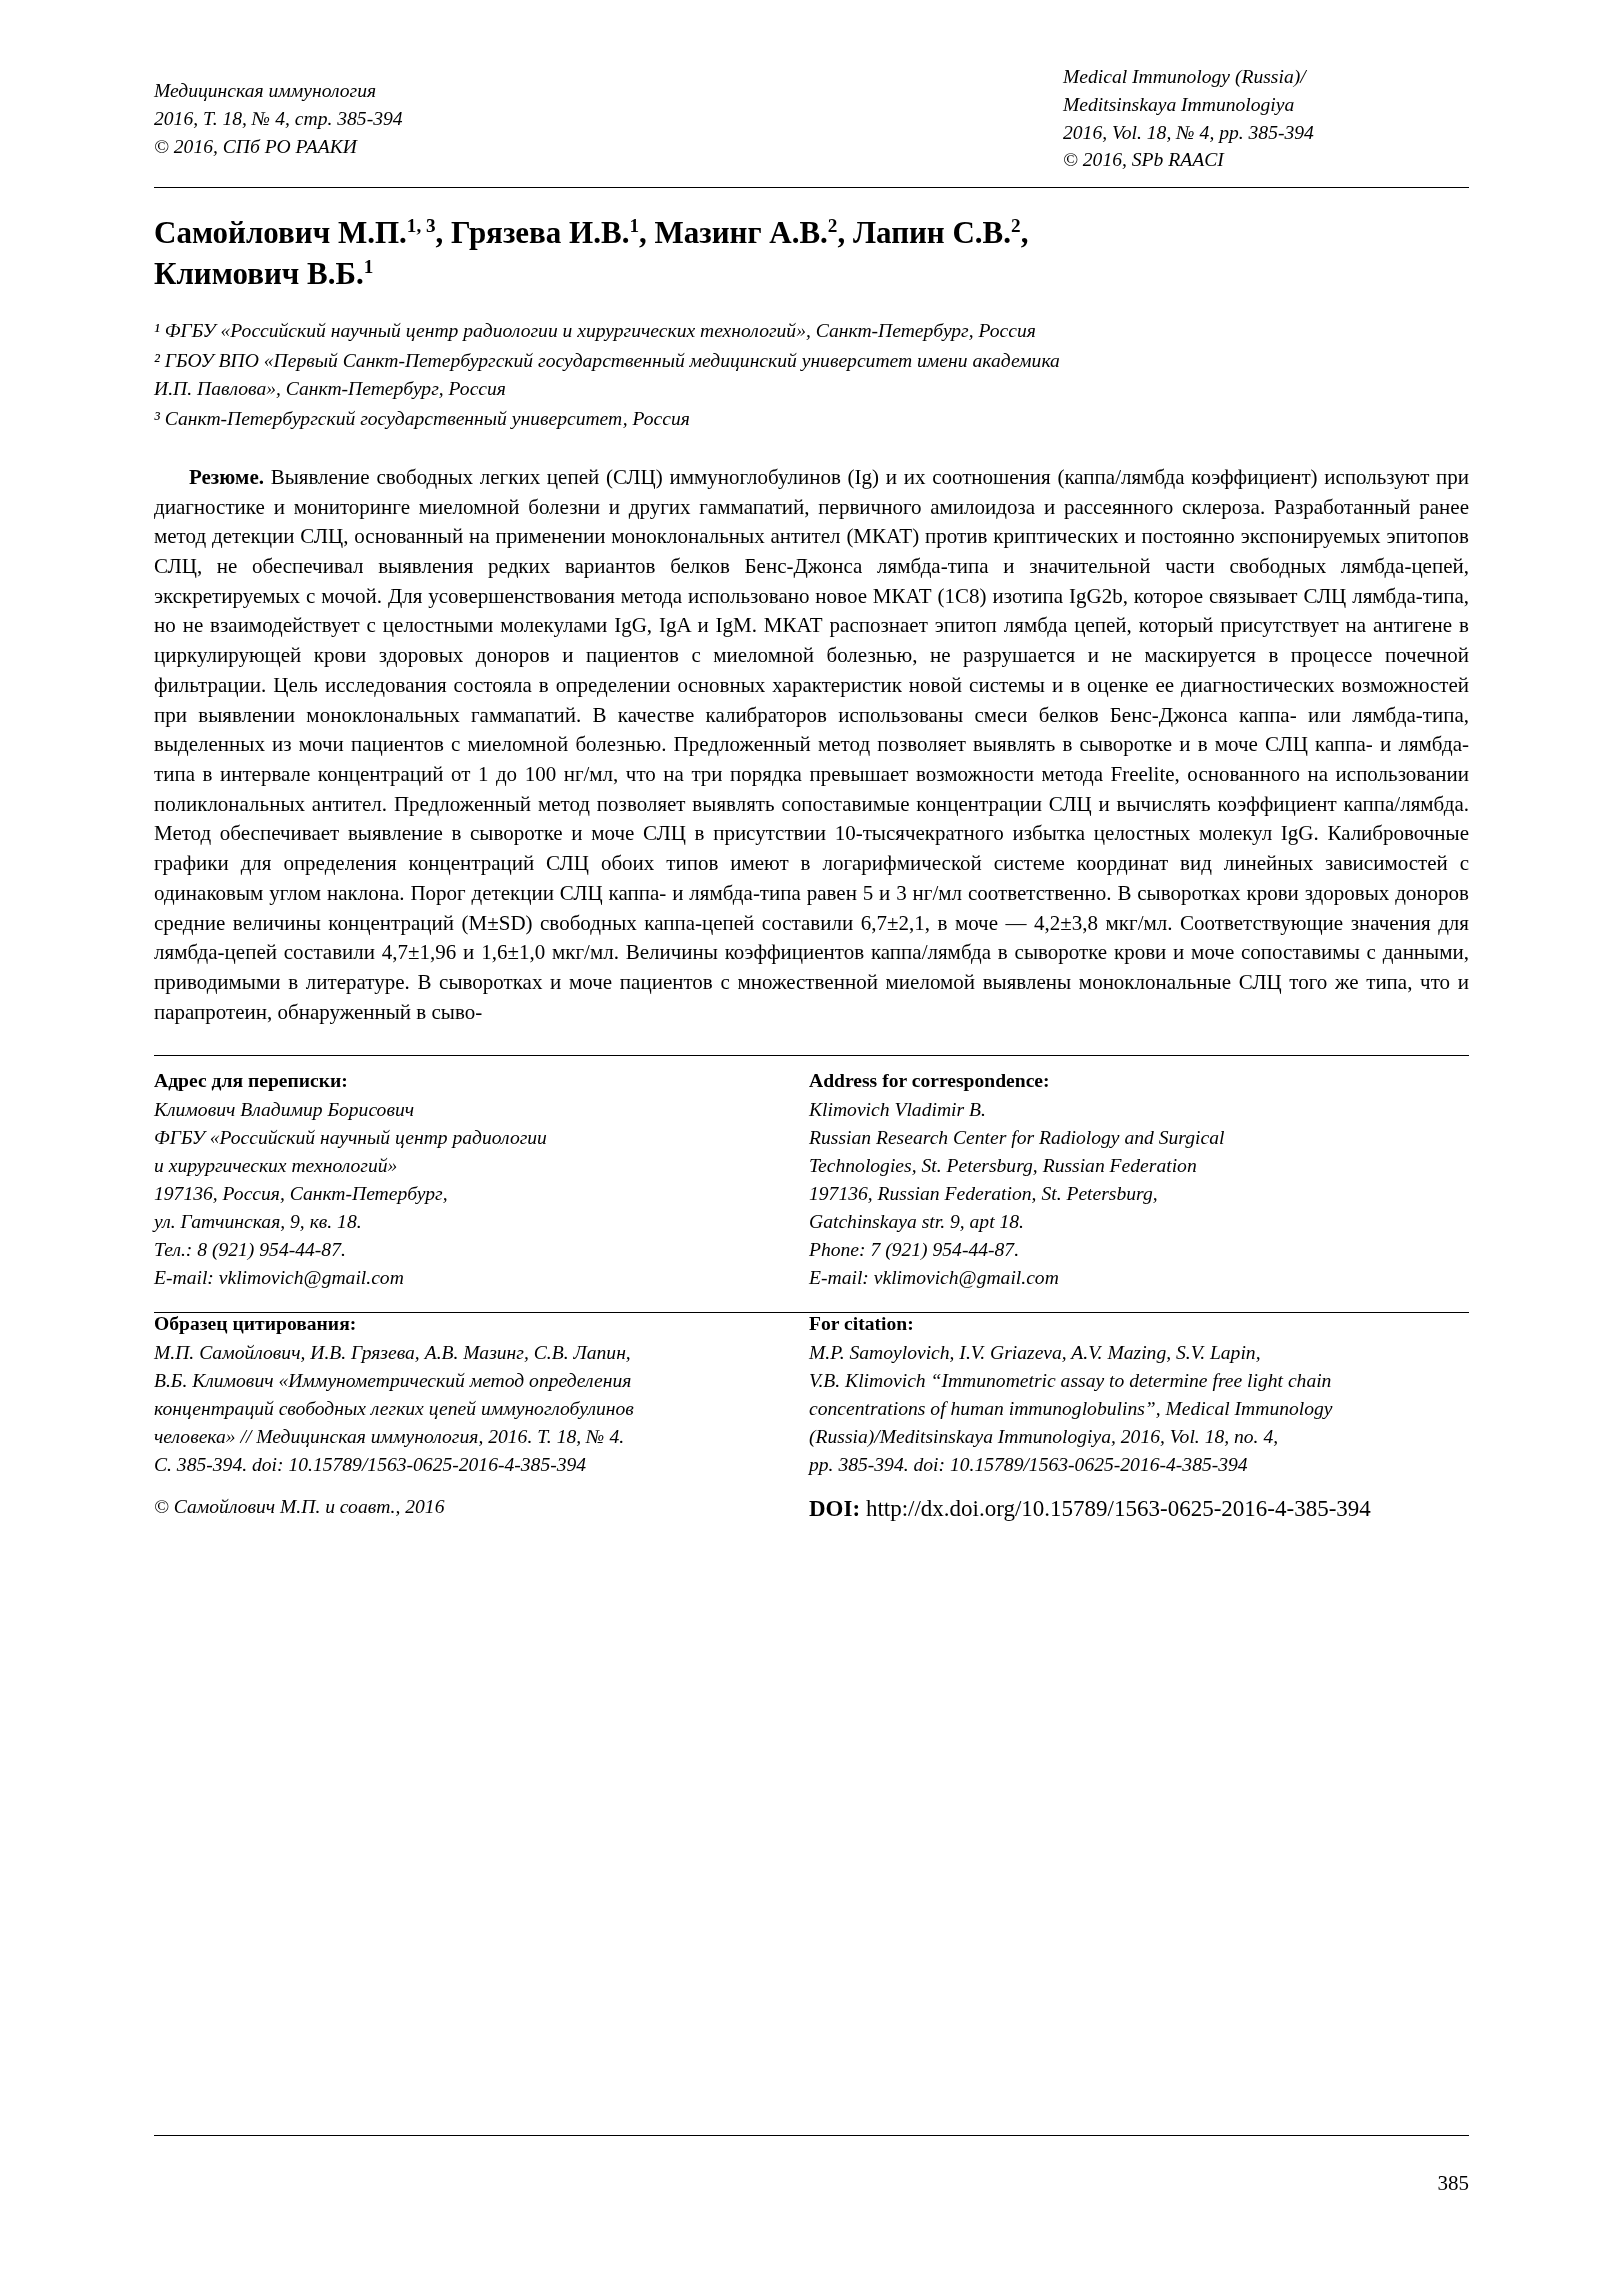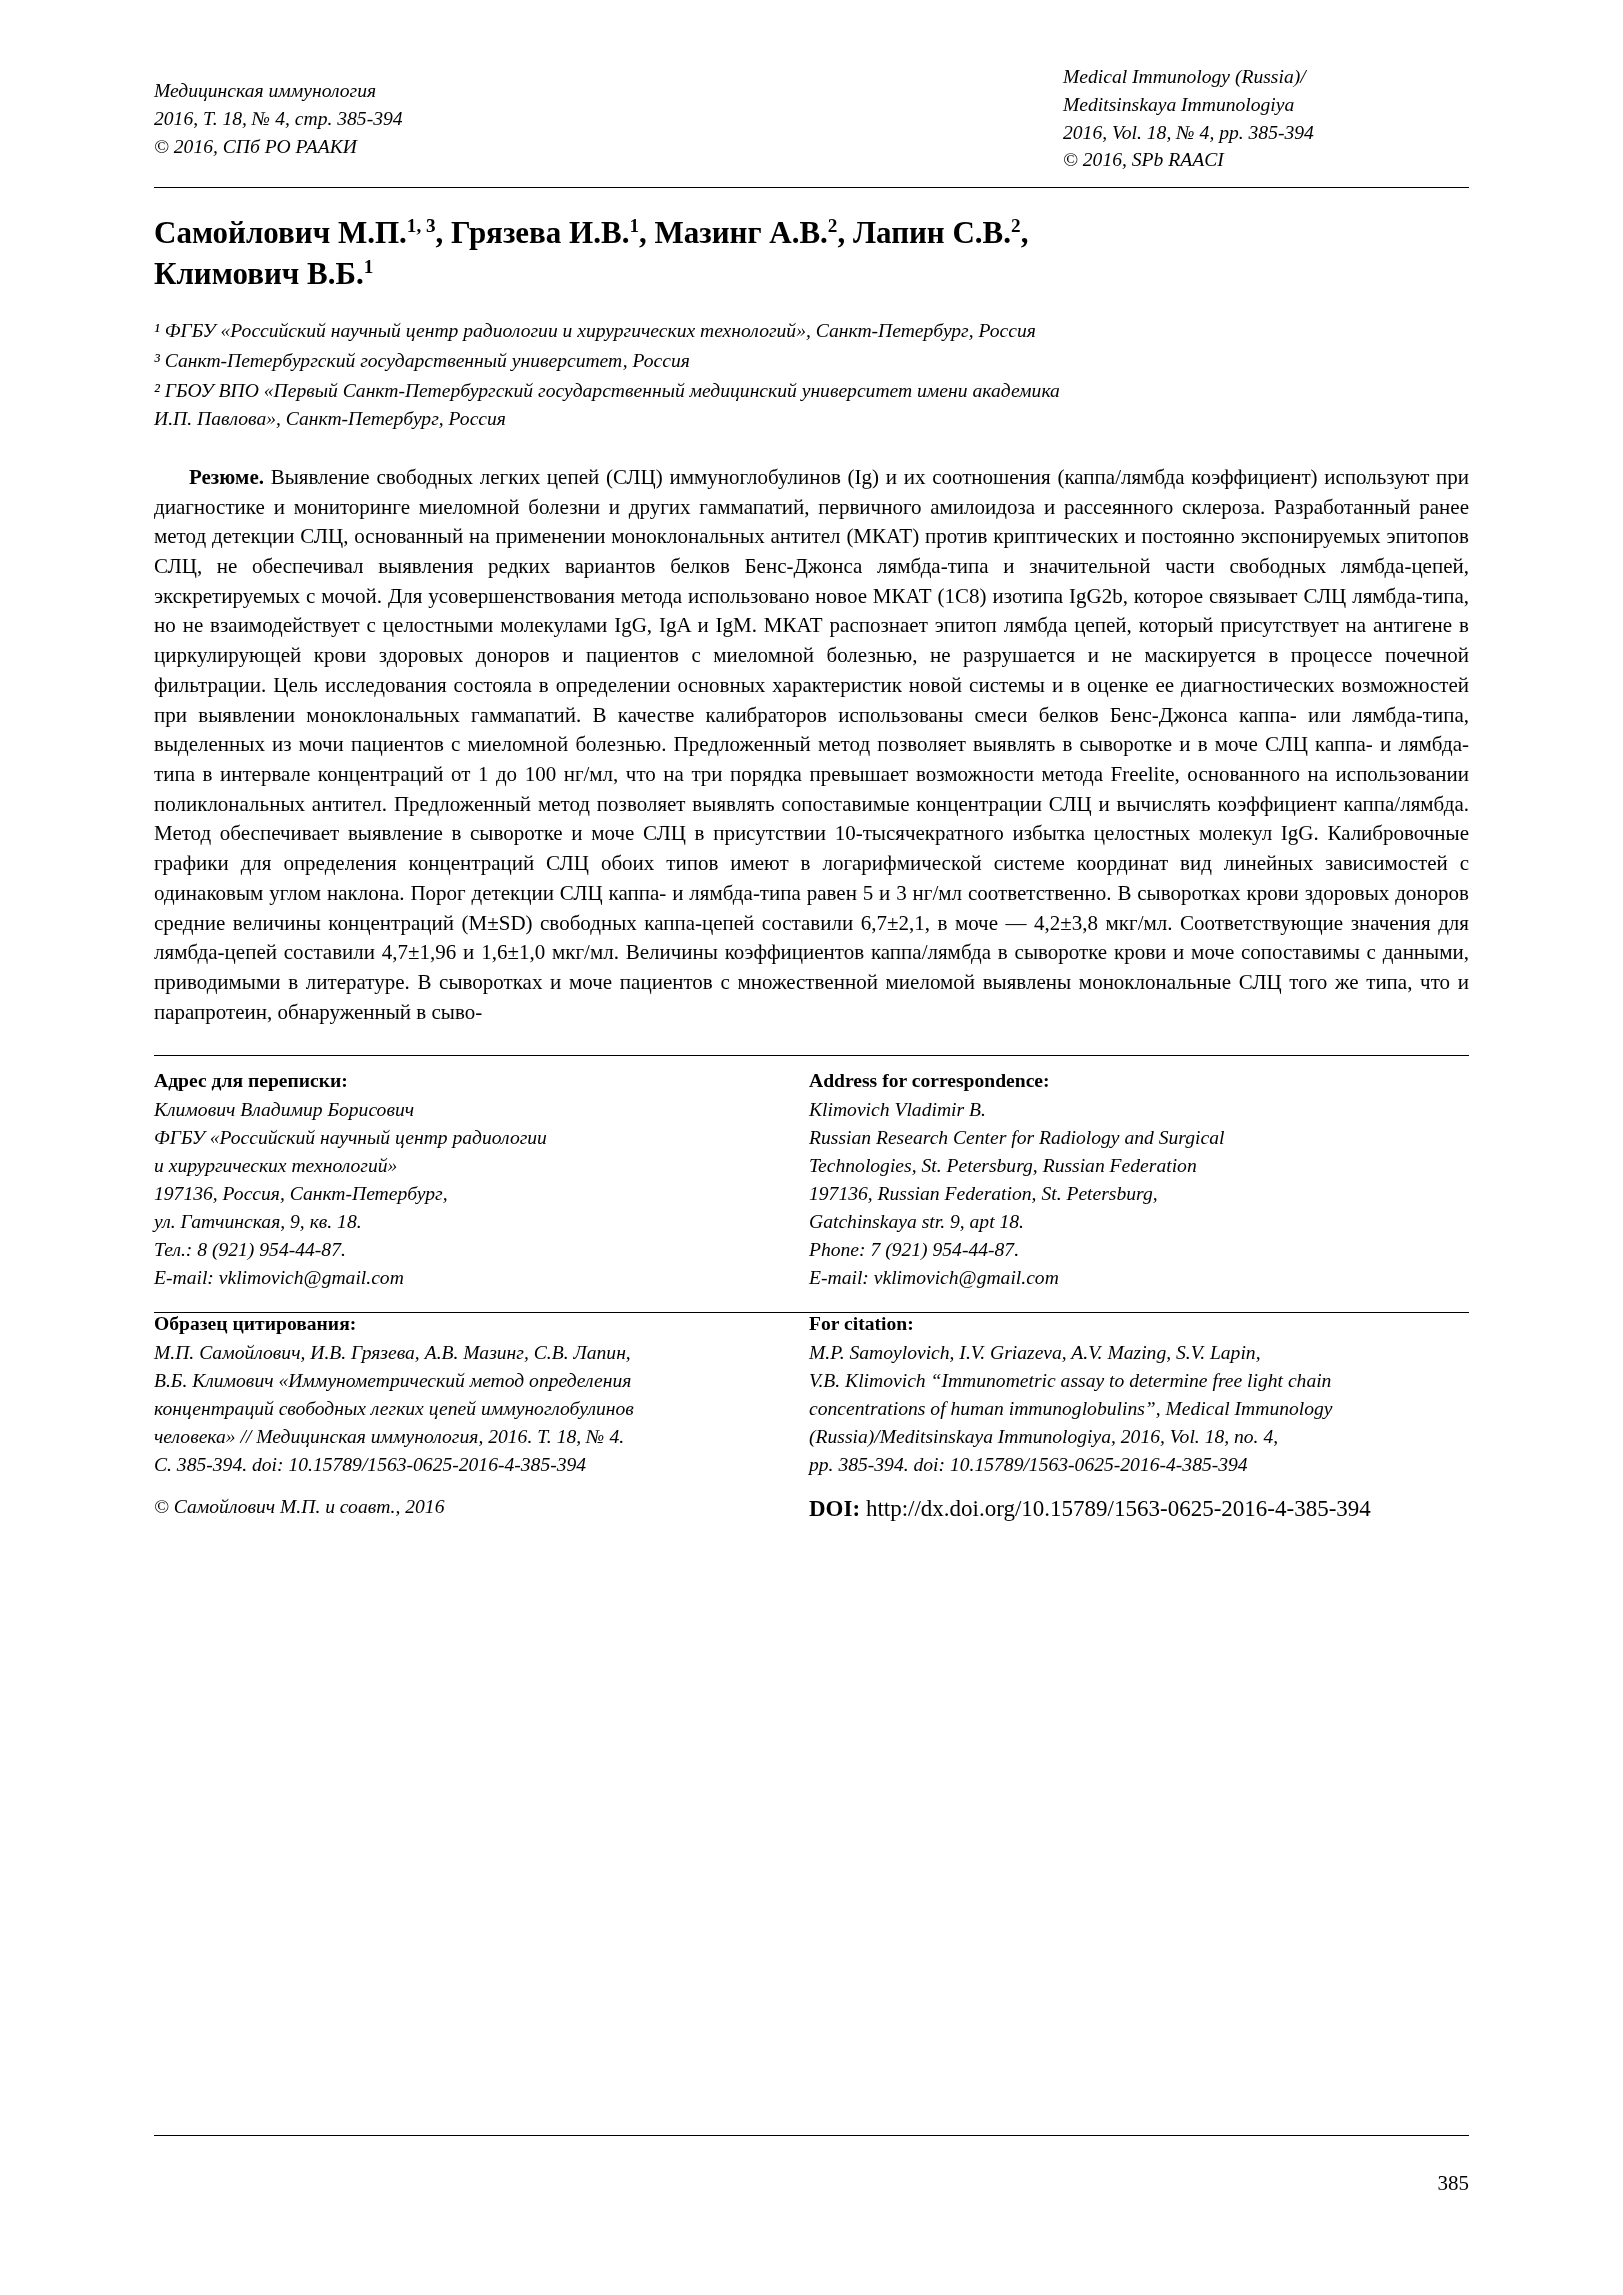--- a/index.html
+++ b/index.html
@@ -163,22 +163,22 @@
 2016, Vol. 18, № 4, pp. 385-394
 © 2016, SPb RAACI</div>
     </div>
     <div class="rule-thin"></div>
 
 
     <div class="authors">Самойлович М.П.<sup>1, 3</sup>, Грязева И.В.<sup>1</sup>, Мазинг А.В.<sup>2</sup>, Лапин С.В.<sup>2</sup>,<br>Климович В.Б.<sup>1</sup></div>
 
     <div class="affils">
       <div class="affil">¹ ФГБУ «Российский научный центр радиологии и хирургических технологий», Санкт-Петербург, Россия</div>
+      <div class="affil">² ГБОУ ВПО «Первый Санкт-Петербургский государственный медицинский университет имени академика<br>И.П. Павлова», Санкт-Петербург, Россия</div>
       <div class="affil">³ Санкт-Петербургский государственный университет, Россия</div>
-      <div class="affil">² ГБОУ ВПО «Первый Санкт-Петербургский государственный медицинский университет имени академика<br>И.П. Павлова», Санкт-Петербург, Россия</div>
     </div>
 
     <div class="abstract"><b>Резюме.</b><span> Выявление свободных легких цепей (СЛЦ) иммуноглобулинов (Ig) и их соотношения (каппа/лямбда коэффициент) используют при диагностике и мониторинге миеломной болезни и других гаммапатий, первичного амилоидоза и рассеянного склероза. Разработанный ранее метод детекции СЛЦ, основанный на применении моноклональных антител (МКАТ) против криптических и постоянно экспонируемых эпитопов СЛЦ, не обеспечивал выявления редких вариантов белков Бенс-Джонса лямбда-типа и значительной части свободных лямбда-цепей, экскретируемых с мочой. Для усовершенствования метода использовано новое МКАТ (1С8) изотипа IgG2b, которое связывает СЛЦ лямбда-типа, но не взаимодействует с целостными молекулами IgG, IgA и IgM. МКАТ распознает эпитоп лямбда цепей, который присутствует на антигене в циркулирующей крови здоровых доноров и пациентов с миеломной болезнью, не разрушается и не маскируется в процессе почечной фильтрации. Цель исследования состояла в определении основных характеристик новой системы и в оценке ее диагностических возможностей при выявлении моноклональных гаммапатий. В качестве калибраторов использованы смеси белков Бенс-Джонса каппа- или лямбда-типа, выделенных из мочи пациентов с миеломной болезнью. Предложенный метод позволяет выявлять в сыворотке и в моче СЛЦ каппа- и лямбда-типа в интервале концентраций от 1 до 100 нг/мл, что на три порядка превышает возможности метода Freelite, основанного на использовании поликлональных антител. Предложенный метод позволяет выявлять сопоставимые концентрации СЛЦ и вычислять коэффициент каппа/лямбда. Метод обеспечивает выявление в сыворотке и моче СЛЦ в присутствии 10-тысячекратного избытка целостных молекул IgG. Калибровочные графики для определения концентраций СЛЦ обоих типов имеют в логарифмической системе координат вид линейных зависимостей с одинаковым углом наклона. Порог детекции СЛЦ каппа- и лямбда-типа равен 5 и 3 нг/мл соответственно. В сыворотках крови здоровых доноров средние величины концентраций (M±SD) свободных каппа-цепей составили 6,7±2,1, в моче — 4,2±3,8 мкг/мл. Соответствующие значения для лямбда-цепей составили 4,7±1,96 и 1,6±1,0 мкг/мл. Величины коэффициентов каппа/лямбда в сыворотке крови и моче сопоставимы с данными, приводимыми в литературе. В сыворотках и моче пациентов с множественной миеломой выявлены моноклональные СЛЦ того же типа, что и парапротеин, обнаруженный в сыво-</span></div>
 
     <div class="footer-rule"></div>
     <div class="foot-cols">
       <div class="foot-col">
         <div class="foot-head">Адрес для переписки:</div>
         <div class="foot-body">Климович Владимир Борисович
 ФГБУ «Российский научный центр радиологии

